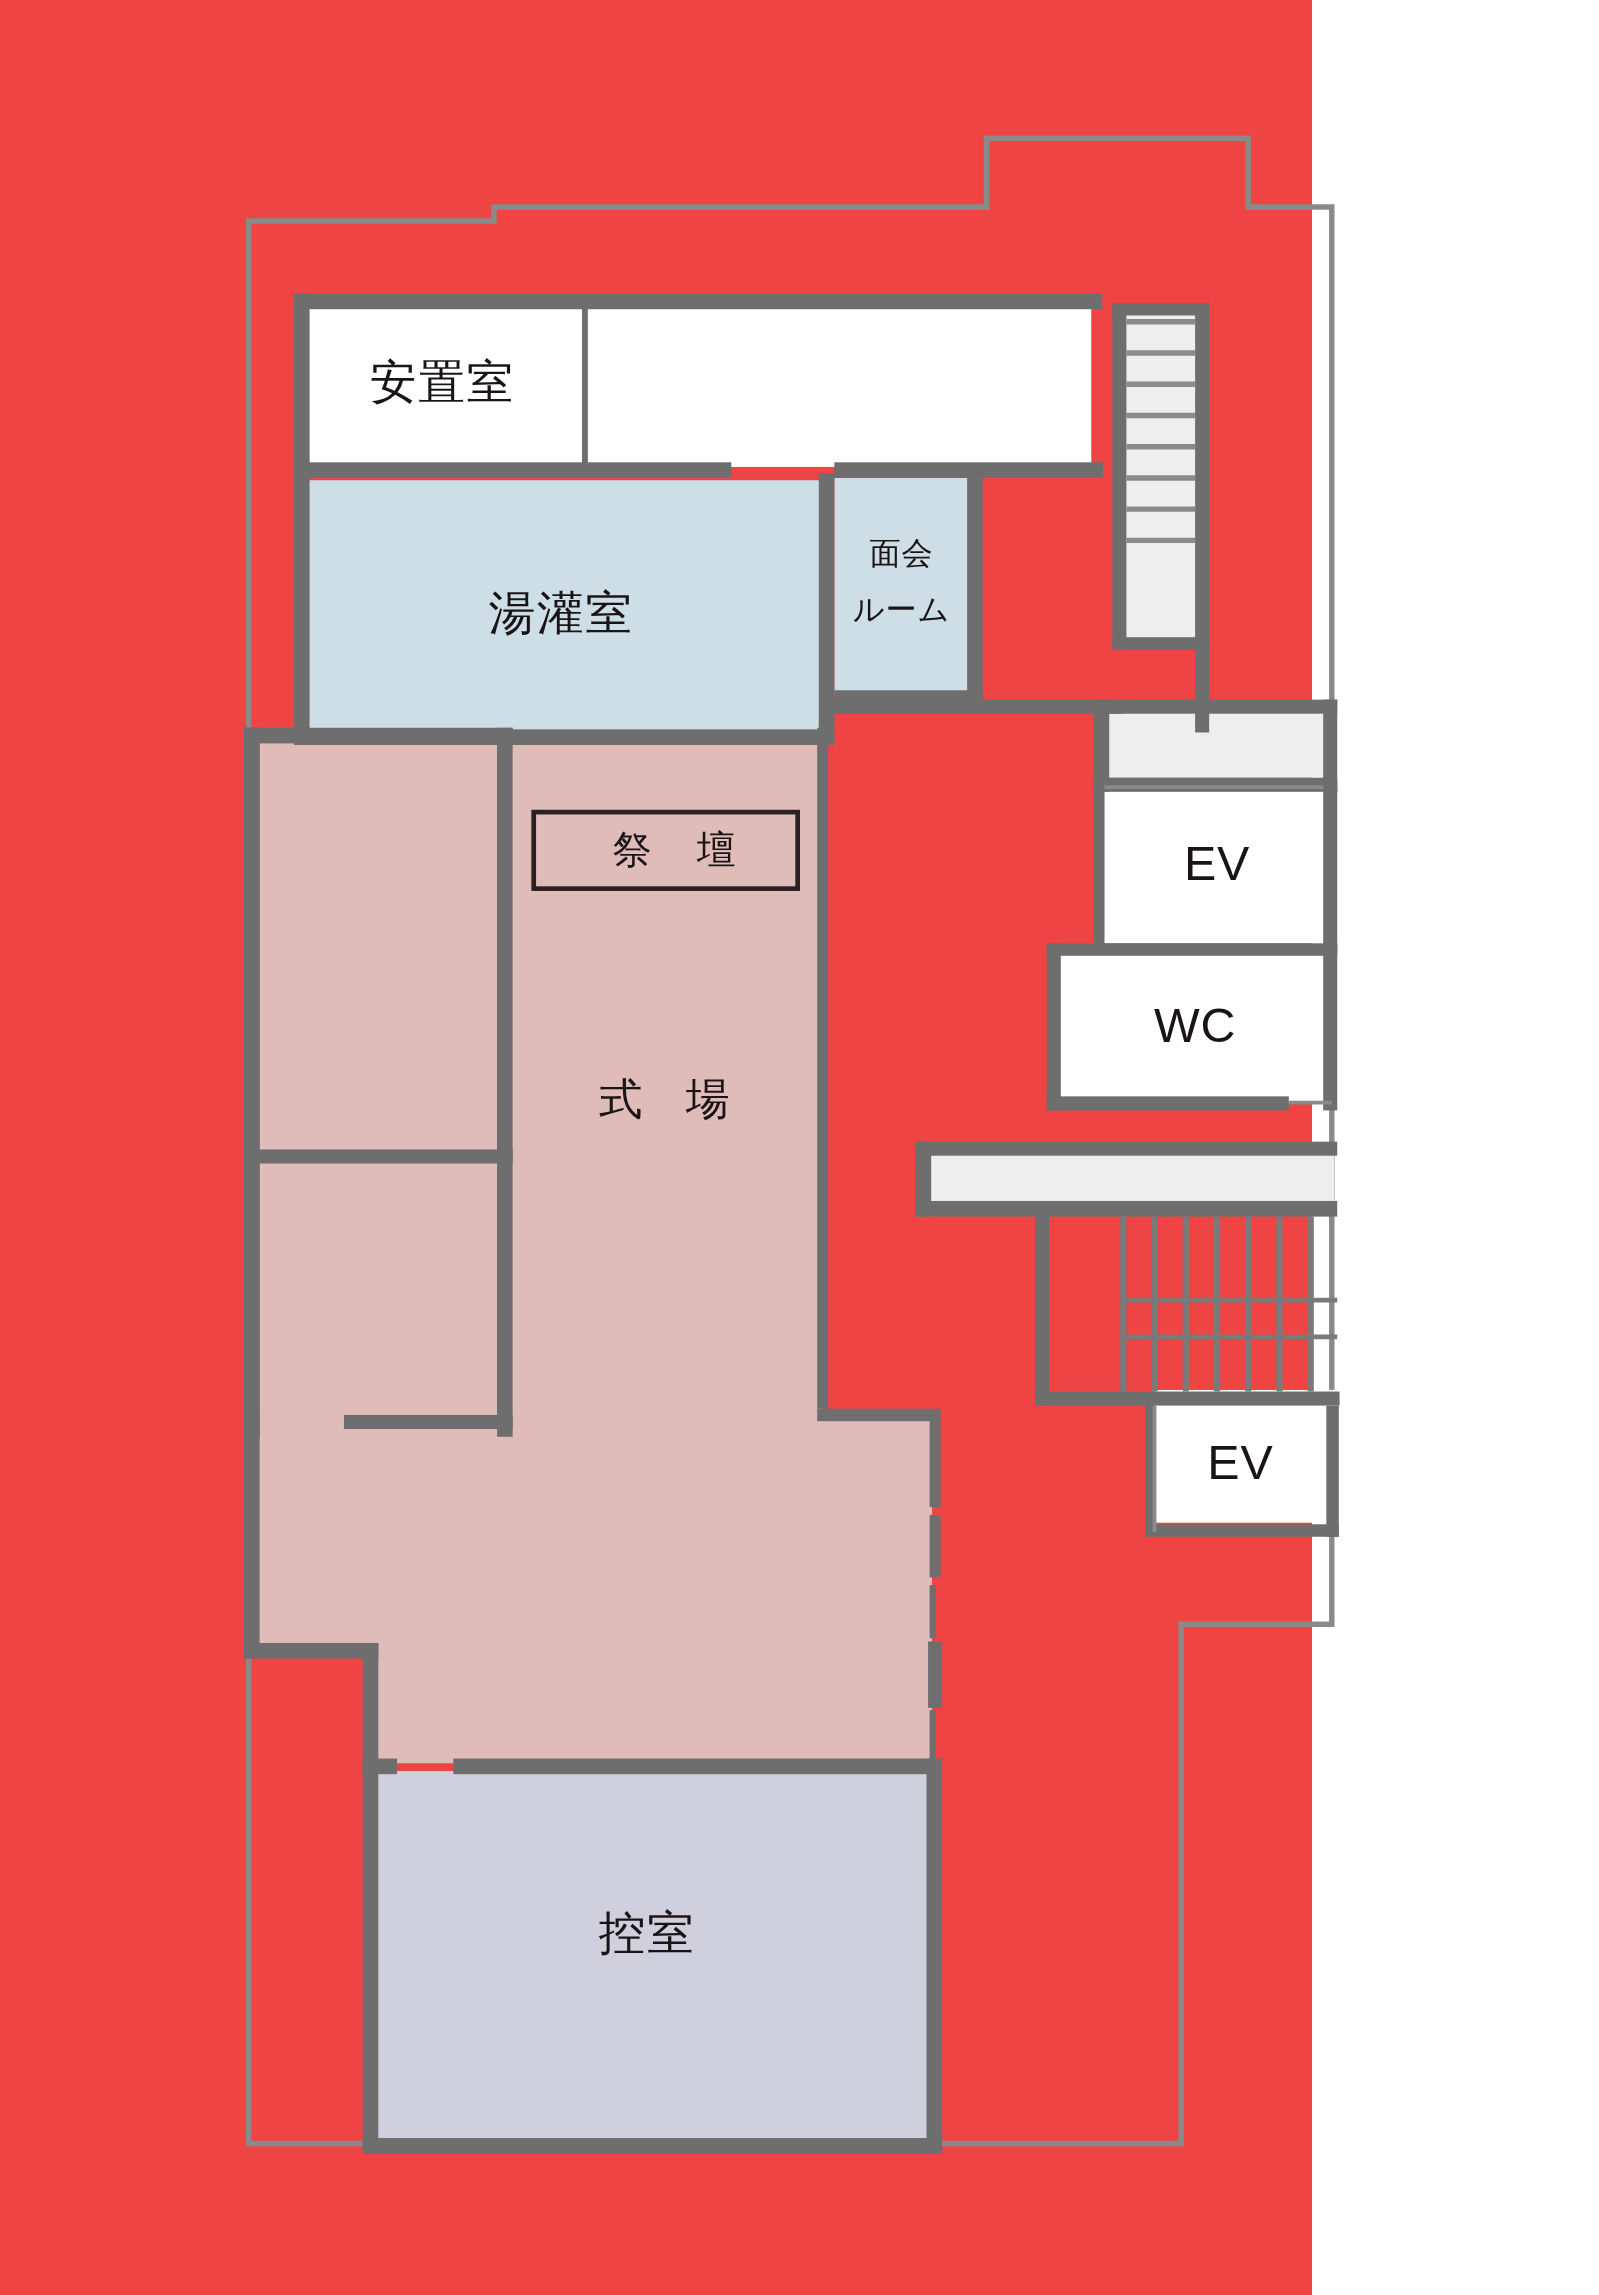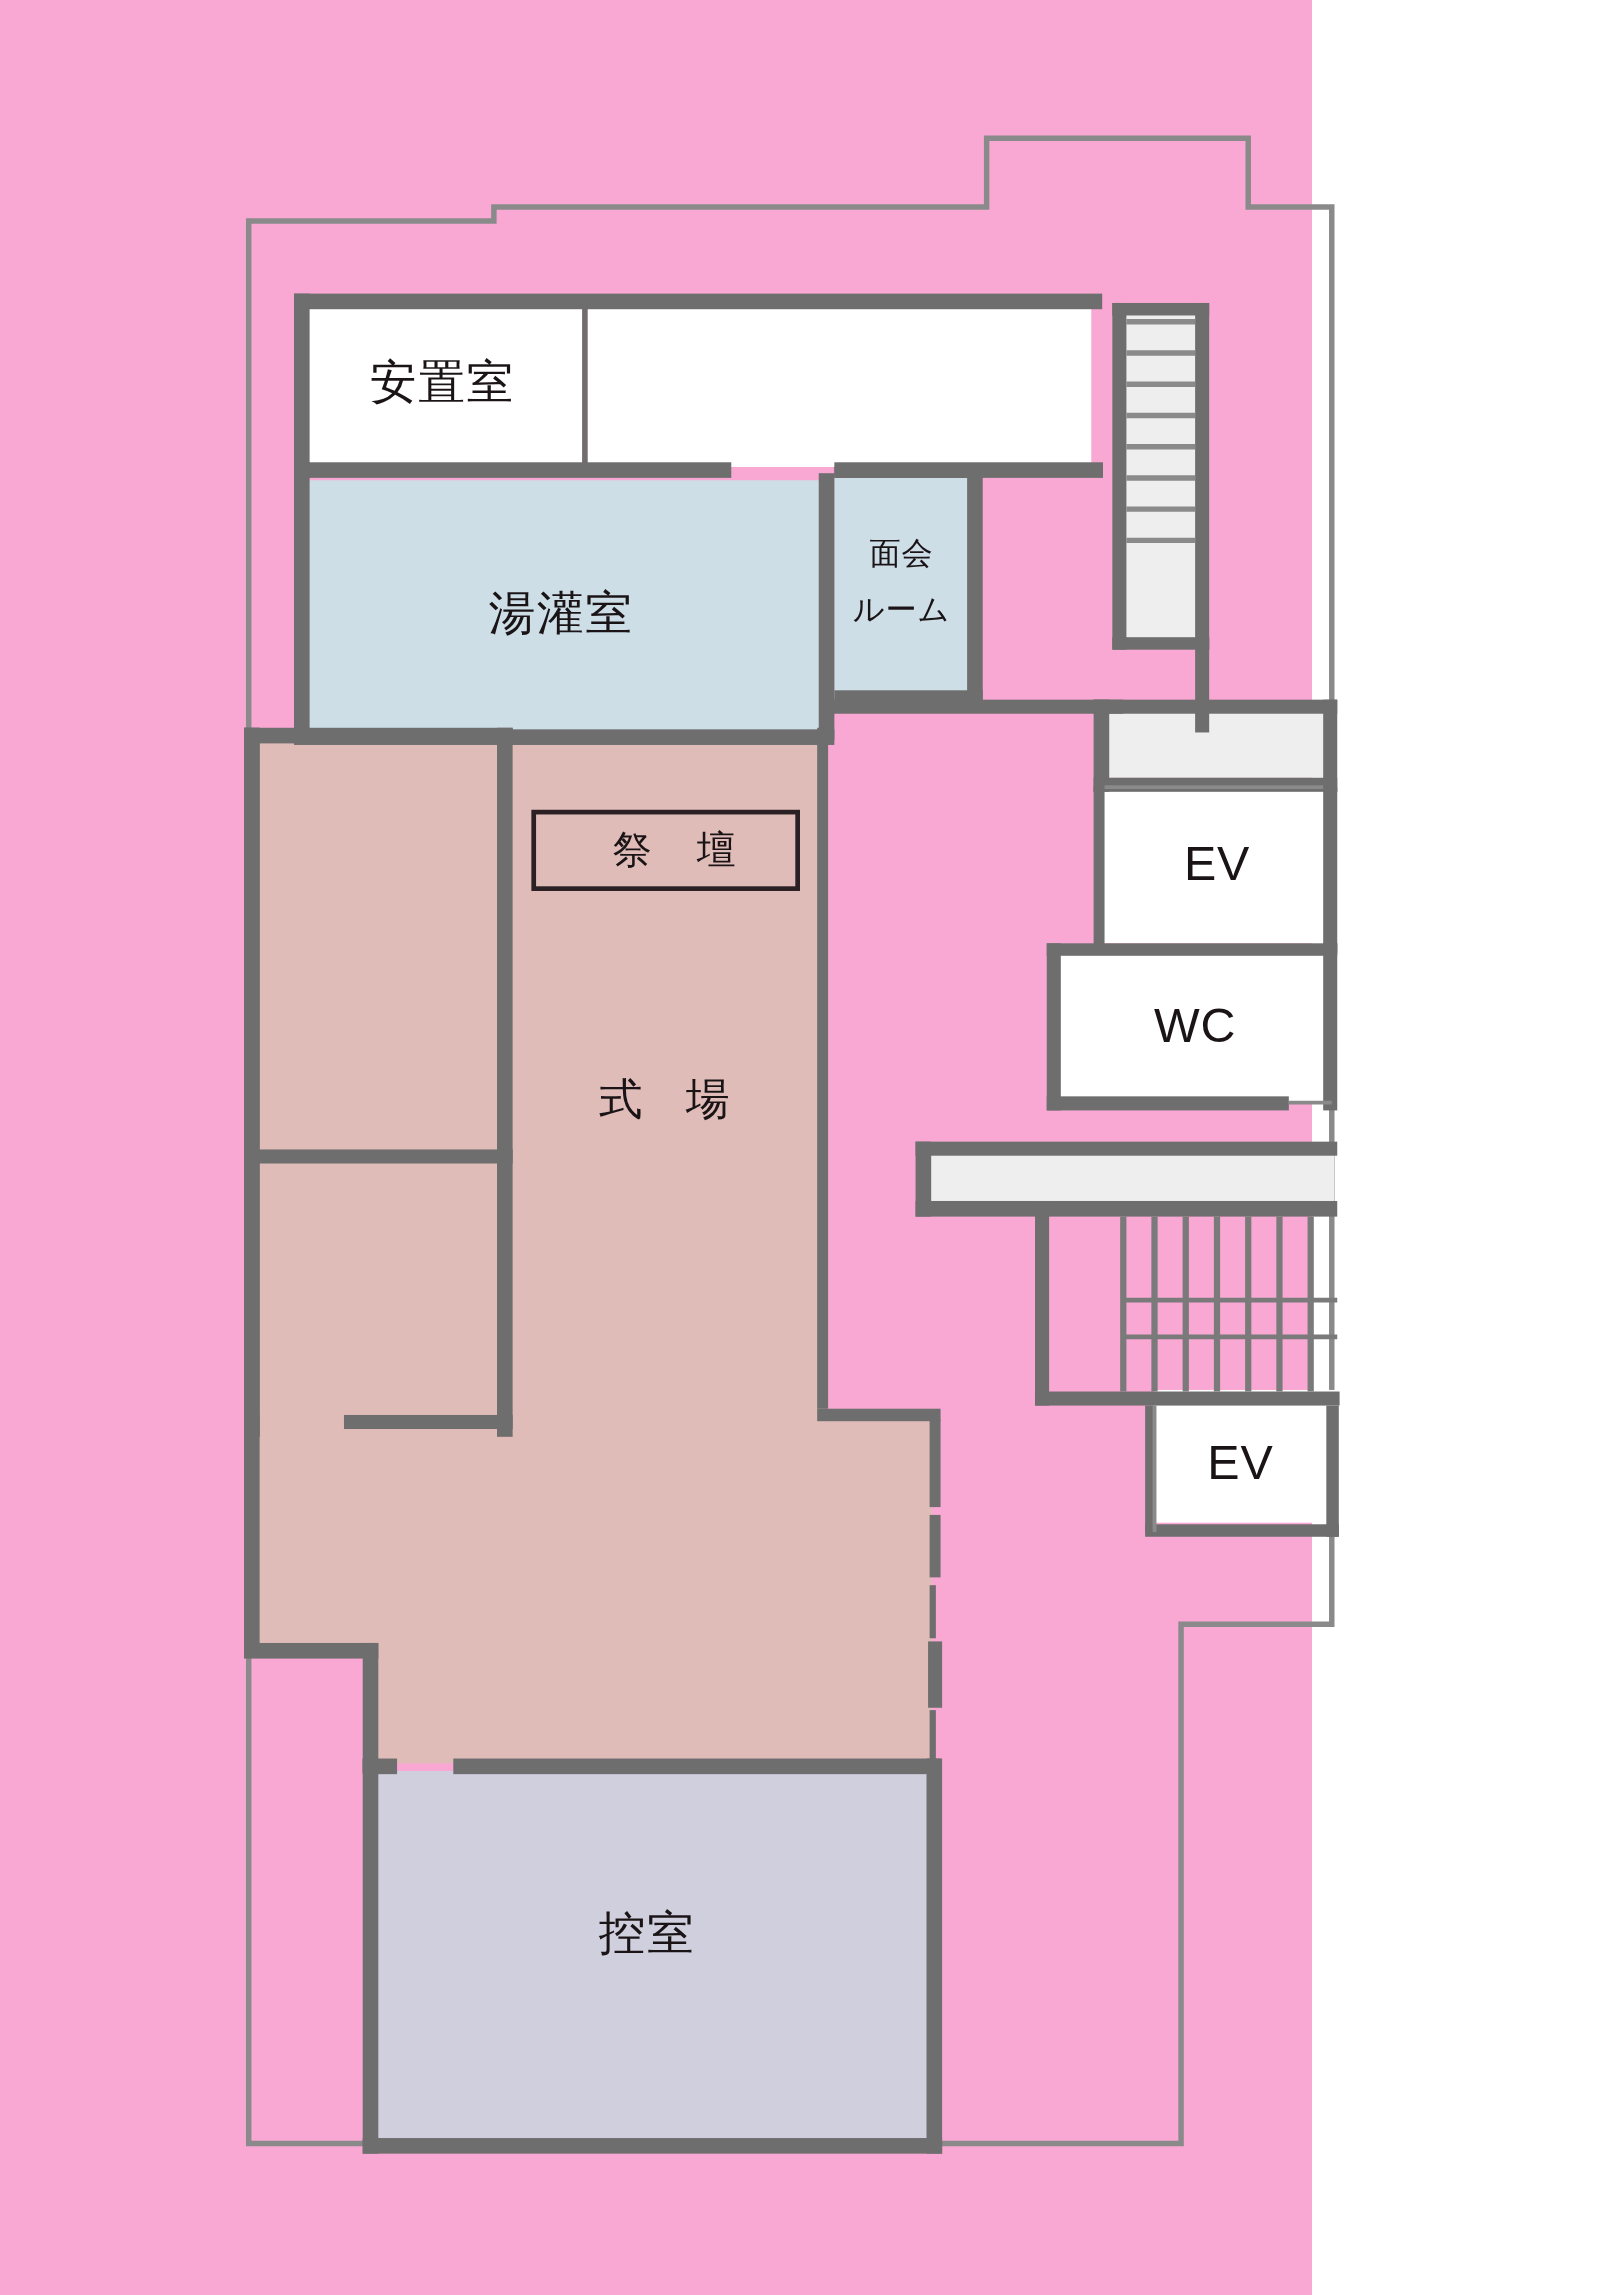--- a/index.html
+++ b/index.html
@@ -1,18 +1,18 @@
 <!DOCTYPE html>
 <html style="font-size:12.5px"><head>
 <meta charset="utf-8">
 <style>
   html,body{margin:0;padding:0;background:#ffffff;}
   body{width:1600px;height:2295px;overflow:hidden;
        font-family:"Liberation Sans","DejaVu Sans",sans-serif;}
-  #plan-root{position:relative;width:1312px;height:2295px;background:#f9a8d4;}
+  #plan-root{position:relative;width:1312px;height:2295px;background:#ef4444;}
   svg.floorplan{display:block;width:1600px;height:2295px;}
   .room-label{
     font-family:"Liberation Sans","DejaVu Sans",sans-serif;
     fill:#1a1416;
     text-anchor:middle;
     dominant-baseline:middle;
   }
   .lbl-lg{font-size:60px;letter-spacing:2px;}
   .lbl-md{font-size:56px;letter-spacing:20px;}
   .lbl-sm{font-size:40px;letter-spacing:1px;}

